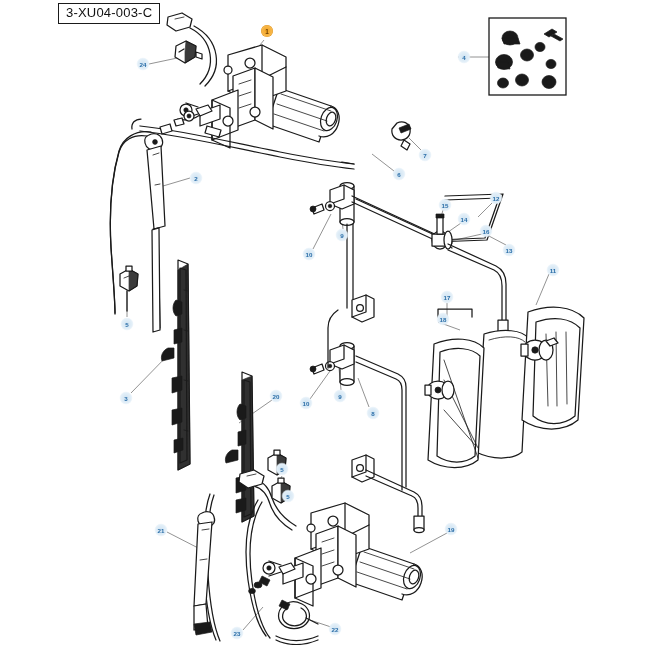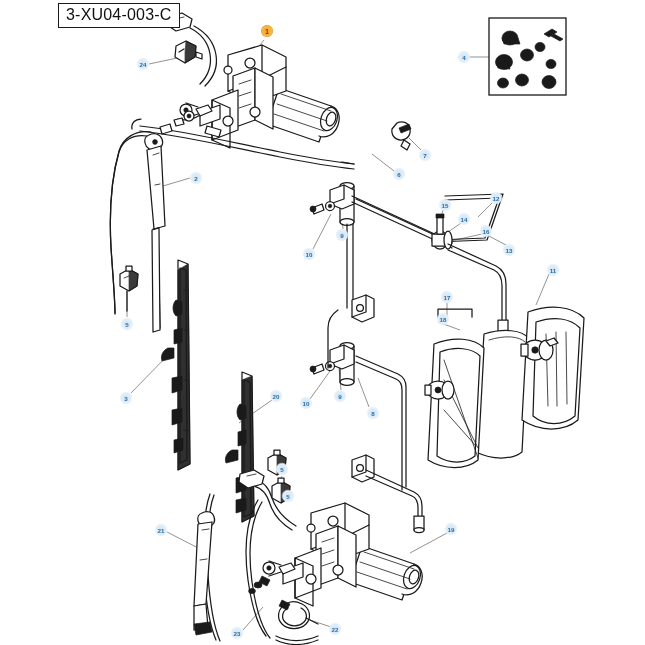--- a/index.html
+++ b/index.html
@@ -1,20 +1,20 @@
 <!DOCTYPE html>
 <html><head>
 <meta charset="utf-8">
 <style>
   html,body{margin:0;padding:0;background:#ffffff;}
   body{width:645px;height:645px;overflow:hidden;font-family:"Liberation Sans",sans-serif;}
   #stage{position:relative;width:645px;height:645px;background:#fff;}
   #art{position:absolute;inset:0;}
   .title-box{position:absolute;left:58px;top:3px;border:1.6px solid #1a1a1a;background:#fff;
-    padding:2px 7px 3px 7px;font-size:16px;color:#111;letter-spacing:.2px;line-height:1.1;}
+    padding:2px 7px 3px 7px;font-size:13px;color:#111;letter-spacing:.2px;line-height:1.1;}
   .callout{position:absolute;width:13px;height:13px;border-radius:50%;
     display:flex;align-items:center;justify-content:center;
     font-size:6.2px;font-weight:bold;color:#2b6ea8;
     background:radial-gradient(circle,#cfe3f2 0%,#e3eff8 55%,rgba(227,239,248,0) 78%);
     transform:translate(-50%,-50%);user-select:none;}
   .callout.sel{color:#6b3d00;
     background:radial-gradient(circle,#f5a623 0%,#f7b648 58%,rgba(247,182,72,.25) 76%,rgba(255,255,255,0) 85%);
     width:12px;height:12px;font-size:6.4px;box-shadow:0 0 0 .5px #e09010 inset;}
 </style>
 </head>

